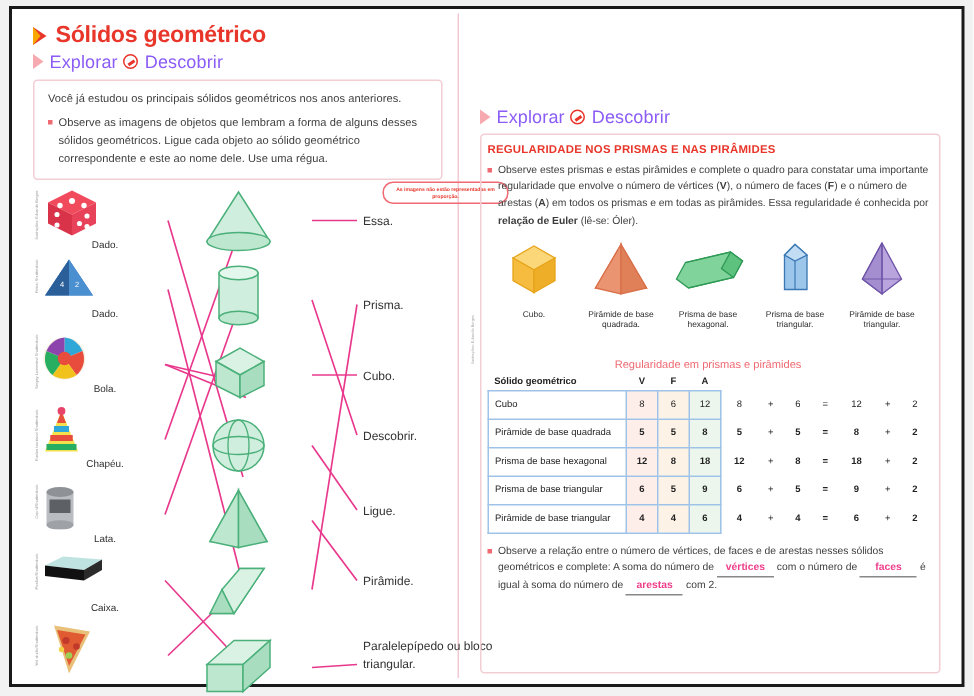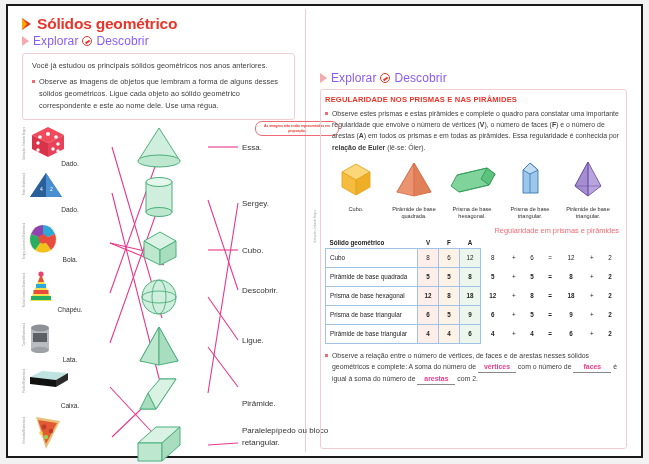--- a/index.html
+++ b/index.html
@@ -176,22 +176,22 @@
   .r-item { display: flex; gap: 4px; }
   .r-text { font-size: 6.9px; line-height: 1.62; color: #3d3d3d; }
   .bold { font-weight: bold; }
   .solids-row {
     display: flex; justify-content: space-between;
     margin: 7px 2px 2px 2px;
   }
   .solid-fig { width: 58px; text-align: center; }
   .solid-fig .cap { font-size: 5.6px; color: #2f2f2f; line-height: 1.35; margin-top: 2px;}
   .tbl-title {
-    text-align: right; color: #ef6a72; font-size: 7.4px;
-    margin: 5px 0 3px 0;
+    text-align: center; color: #ef6a72; font-size: 7.4px;
+    margin: 16px 0 3px 0;
   }
   table.euler {
     width: 100%; border-collapse: collapse;
     font-size: 6.3px;
   }
   table.euler th {
     font-size: 6.3px; color: #222; font-weight: bold;
     padding: 1px 0 2px 0;
   }
   table.euler td {
@@ -433,26 +433,26 @@
            <svg width="58" height="44" viewBox="0 0 58 44">
              <polygon points="8,22 26,6 50,6 32,22" fill="#d9f2e3" stroke="#4bb07a" stroke-width="1"></polygon>
              <polygon points="8,22 32,22 32,40 8,40" fill="#bde7cf" stroke="#4bb07a" stroke-width="1"></polygon>
              <polygon points="32,22 50,6 50,24 32,40" fill="#a8ddc0" stroke="#4bb07a" stroke-width="1"></polygon>
            </svg>
          </div>
        </div>
 
        <div class="col-name">
          <div class="name-cell" style="top:17px">Essa.</div>
-         <div class="name-cell" style="top:73px">Sergey.</div>
+         <div class="name-cell" style="top:73px">Prisma.</div>
          <div class="name-cell" style="top:120px">Cubo.</div>
          <div class="name-cell" style="top:160px">Descobrir.</div>
          <div class="name-cell" style="top:210px">Ligue.</div>
-         <div class="name-cell" style="top:273px">Pirâmide.</div>
-         <div class="name-cell" style="top:300px">Paralelepípedo ou bloco retangular.</div>
+         <div class="name-cell" style="top:257px">Pirâmide.</div>
+         <div class="name-cell" style="top:300px">Paralelepípedo ou bloco triangular.</div>
        </div>
      </div>
    </div>
 
    <div class="page-right">
 
      <div class="r-subtitle-row">
        <span class="sub-arrow"></span>
        <span class="sub-word">Explorar</span>
        <span class="circle-icon"></span>

